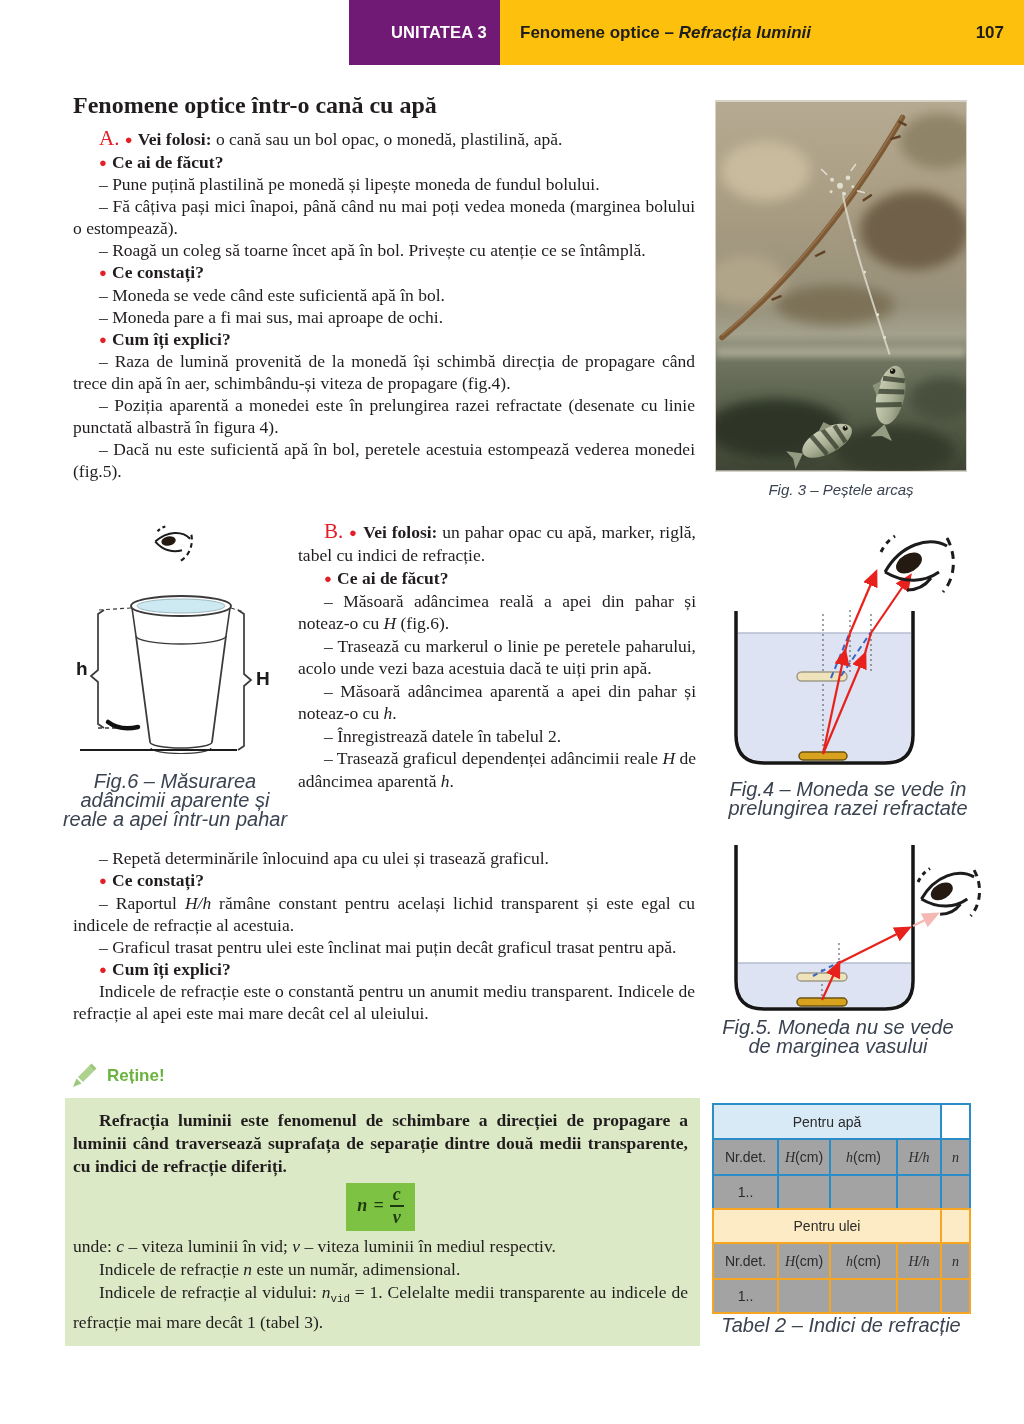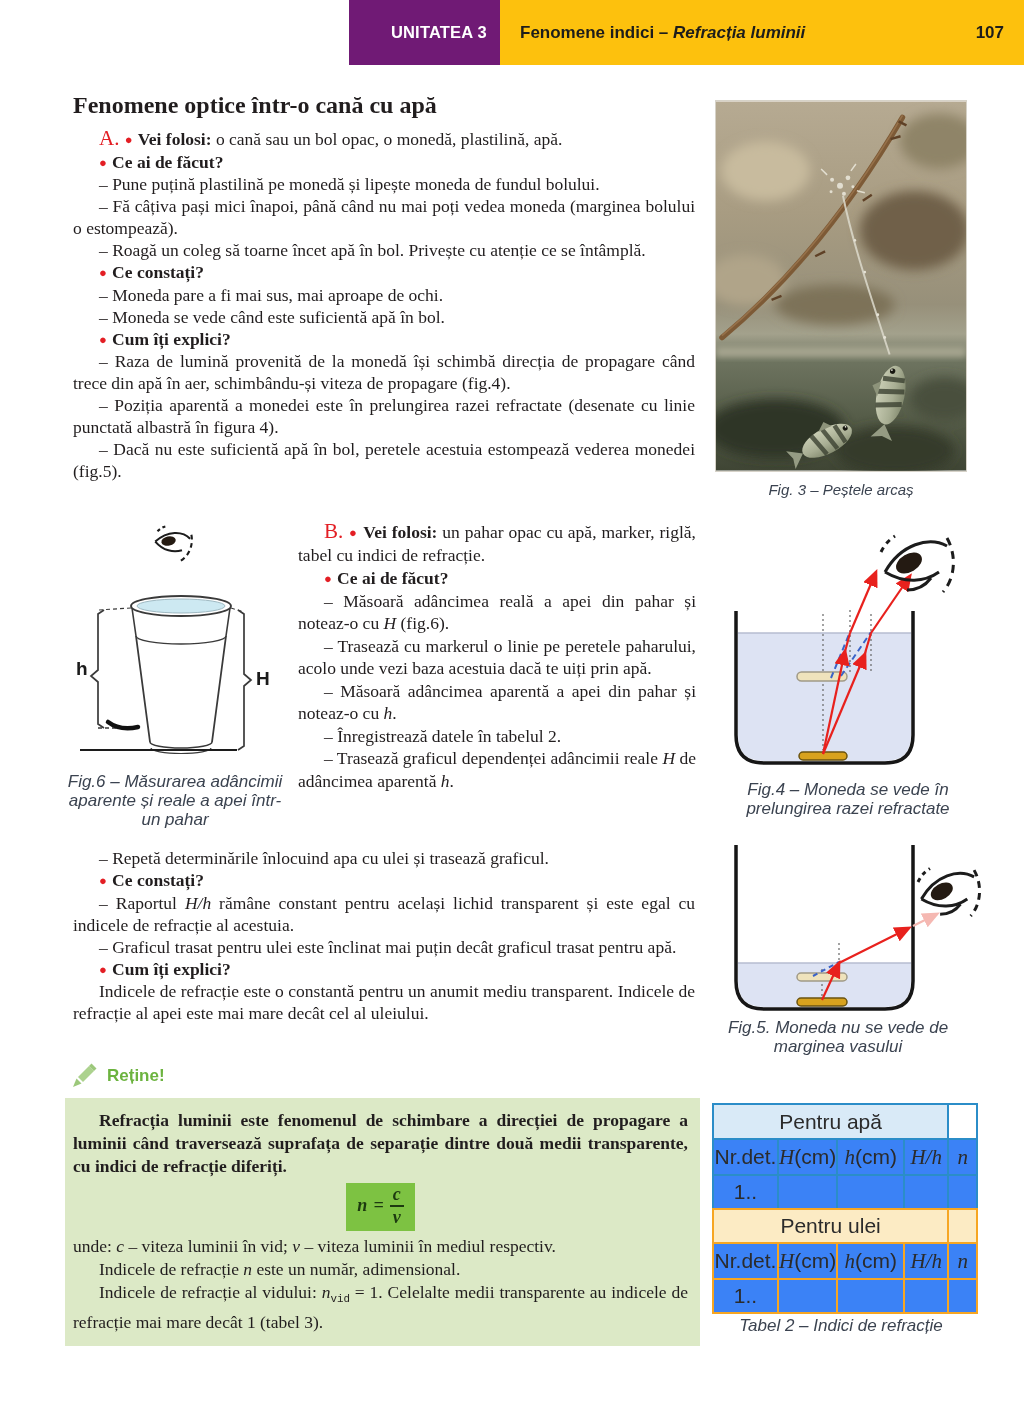--- a/index.html
+++ b/index.html
@@ -37,63 +37,63 @@
             padding:11px 12px 12px 8px;}
   .greenbox .para{line-height:23px;}
   .formula{width:max-content;margin:5px auto 4px;background:#7DC242;padding:2px 11px 4px;
            display:flex;align-items:center;gap:6px;font-weight:700;font-style:italic;
            font-size:18px;color:#1d3a10;}
   .frac{display:inline-flex;flex-direction:column;align-items:center;line-height:1.05;}
   .frac .num{border-bottom:2px solid #1d3a10;padding:0 3px 1px;}
   .frac .den{padding-top:1px;}
 
   
-  .figcap{font-family:"Liberation Sans",sans-serif;font-style:italic;font-size:17px;
+  .figcap{font-family:"Liberation Sans",sans-serif;font-style:italic;font-size:20px;
           line-height:19px;color:#3b4350;text-align:center;}
   .photo-frame{border:1px solid #d6d2c8;box-sizing:border-box;}
   .fig-label{position:absolute;font:700 19px "Liberation Sans",sans-serif;color:#1b1b1b;}
 
   
   .t2{border-collapse:collapse;table-layout:fixed;font-family:"Liberation Sans",sans-serif;
-      font-size:21px;color:#2b2b2b;}
-  .t2 td{border:2px solid;text-align:center;vertical-align:middle;background:#3b82f6;padding:0;}
+      font-size:14px;color:#2b2b2b;}
+  .t2 td{border:2px solid;text-align:center;vertical-align:middle;background:#a3a3a3;padding:0;}
   .t2.blue td{border-color:#2B8DC8;}
   .t2.orange td{border-color:#F6A623;}
   .t2.blue .hdr{background:#D9EAF7;}
   .t2.orange .hdr{background:#FCEBC4;}
   .t2.blue .hdr-n{background:#ffffff;}
   .t2.orange .hdr-n{background:#FCEBC4;}
   .t2 .r-i{font-family:"Liberation Serif",serif;font-style:italic;}
 </style>
 </head>
 <body>
 
 <div class="page">
 
   <div class="hdr-orange">
     <span>UNITATEA 3</span>
   </div>
   <div class="hdr-yellow">
     <span>
-      <span>Fenomene indici – </span><span class="hdr-title-it">Refracția luminii</span>
+      <span>Fenomene optice – </span><span class="hdr-title-it">Refracția luminii</span>
     </span>
     <span class="hdr-page">107</span>
   </div>
 
   <div class="abs page-title">Fenomene optice într-o cană cu apă</div>
 
   <div class="abs col-a">
     <p class="para"><span class="r-cap">A. </span><span class="r-bullet">● </span><span class="r-b">Vei folosi:</span><span> o cană sau un bol opac, o monedă, plastilină, apă.</span></p>
     <p class="para"><span class="r-bullet">● </span><span class="r-b">Ce ai de făcut?</span></p>
     <p class="para"><span>– Pune puțină plastilină pe monedă și lipește moneda de fundul bolului.</span></p>
     <p class="para"><span>– Fă câțiva pași mici înapoi, până când nu mai poți vedea moneda (marginea bolului o estompează).</span></p>
     <p class="para"><span>– Roagă un coleg să toarne încet apă în bol. Privește cu atenție ce se întâmplă.</span></p>
     <p class="para"><span class="r-bullet">● </span><span class="r-b">Ce constați?</span></p>
+    <p class="para"><span>– Moneda se vede când este suficientă apă în bol.</span></p>
     <p class="para"><span>– Moneda pare a fi mai sus, mai aproape de ochi.</span></p>
-    <p class="para"><span>– Moneda se vede când este suficientă apă în bol.</span></p>
     <p class="para"><span class="r-bullet">● </span><span class="r-b">Cum îți explici?</span></p>
     <p class="para"><span>– Raza de lumină provenită de la monedă își schimbă direcția de propagare când trece din apă în aer, schimbându-și viteza de propagare (fig.4).</span></p>
     <p class="para"><span>– Poziția aparentă a monedei este în prelungirea razei refractate (desenate cu linie punctată albastră în figura 4).</span></p>
     <p class="para"><span>– Dacă nu este suficientă apă în bol, peretele acestuia estompează vederea monedei (fig.5).</span></p>
   </div>
 
   <div class="abs col-b">
     <p class="para"><span class="r-cap">B. </span><span class="r-bullet">● </span><span class="r-b">Vei folosi:</span><span> un pahar opac cu apă, marker, riglă, tabel cu indici de refracție.</span></p>
     <p class="para"><span class="r-bullet">● </span><span class="r-b">Ce ai de făcut?</span></p>
     <p class="para"><span>– Măsoară adâncimea reală a apei din pahar și noteaz-o cu </span><span class="r-i">H</span><span> (fig.6).</span></p>

